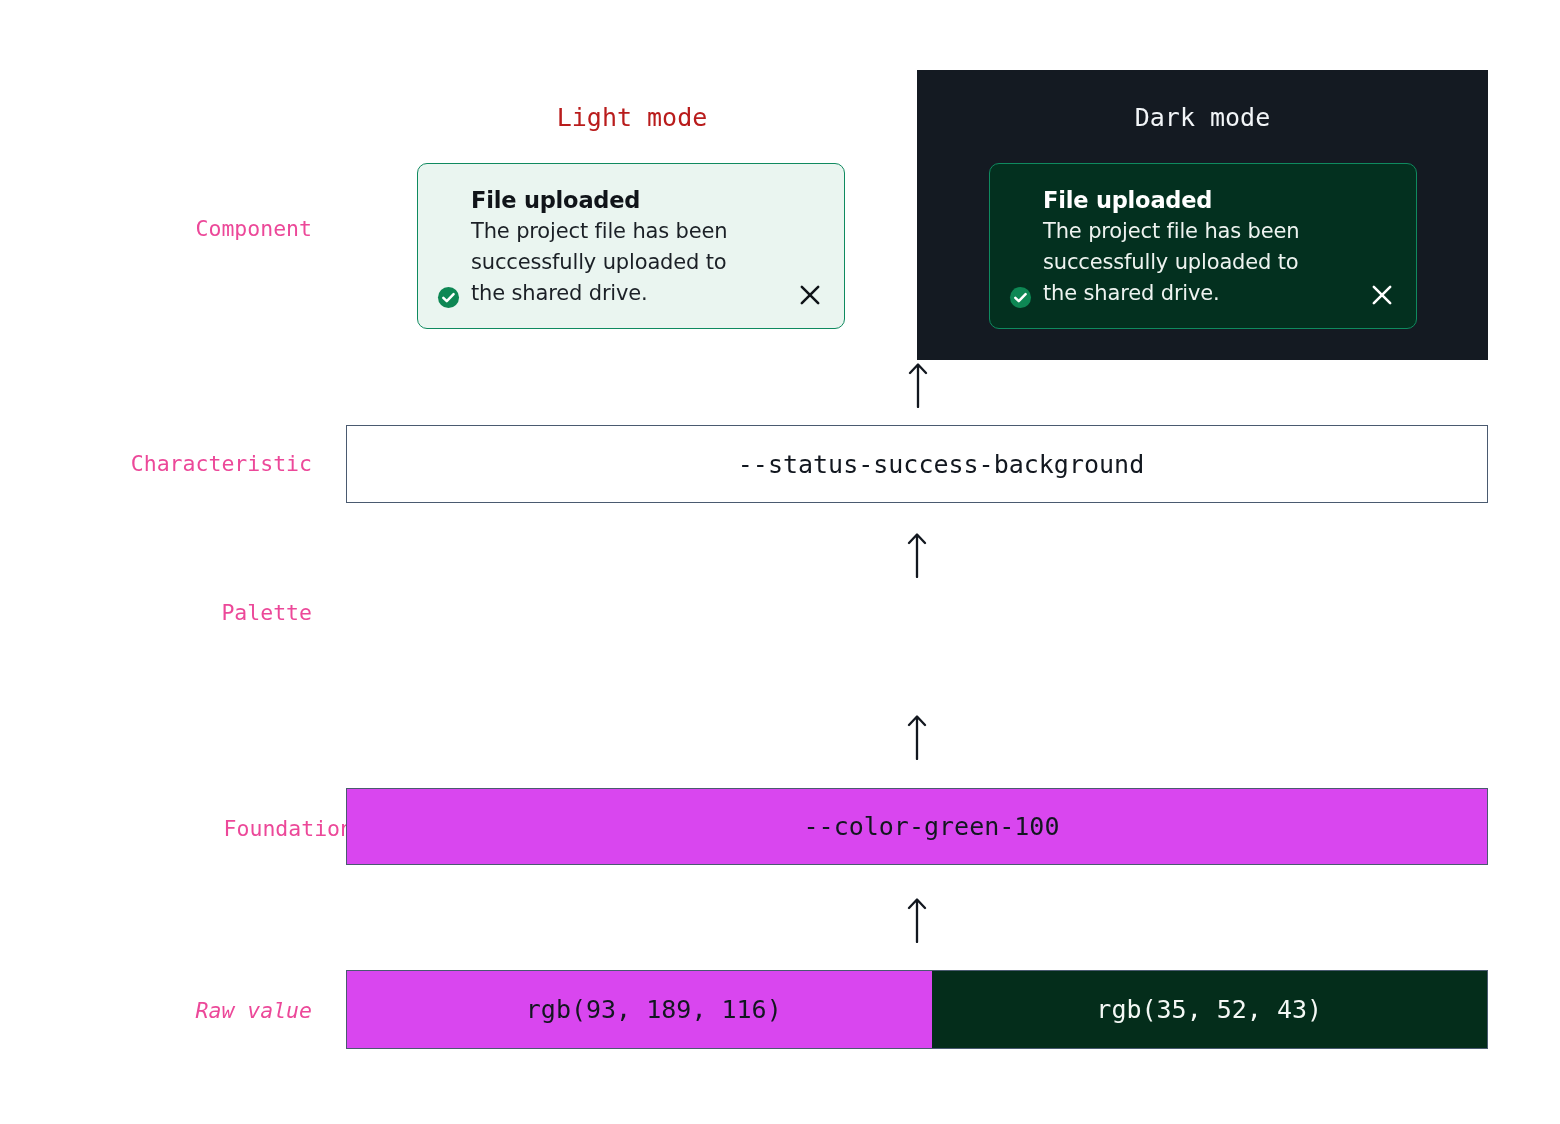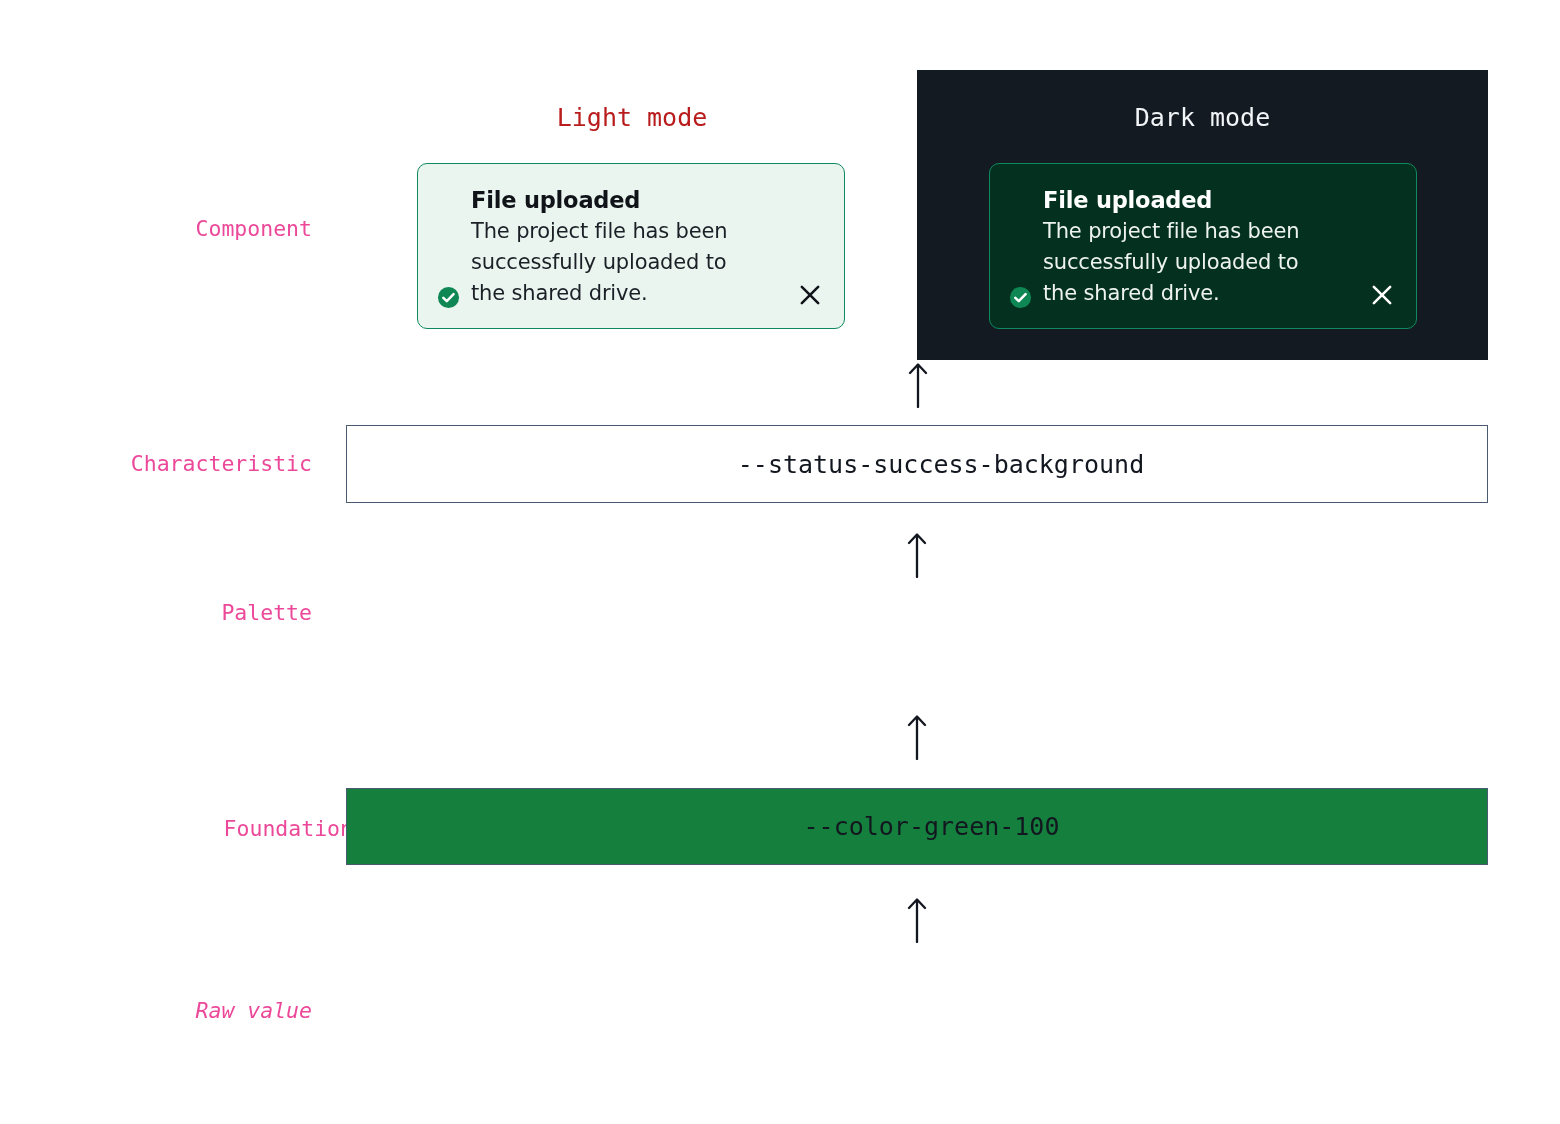--- a/index.html
+++ b/index.html
@@ -168,21 +168,21 @@
   .split-half {
     flex: 1 1 50%;
     display: flex;
     align-items: center;
     justify-content: center;
     font-family: "DejaVu Sans Mono", monospace;
     font-size: 25px;
     white-space: nowrap;
   }
   .split-half.light-half {
-    background: #15803d;
+    background: #d946ef;
     color: #12171f;
     padding-left: 29px;
   }
   .split-half.dark-half {
     background: #042d1b;
     color: #f4f8f5;
   }
 </style>
 </head>
 <body>
@@ -264,14 +264,18 @@
     <div class="split-half light-half">--color-green-100</div>
   </div>
 
   <div class="arrow" style="left:904px; top:895px;">
     <svg viewBox="0 0 26 48" width="26" height="48" aria-hidden="true">
       <path d="M13 47 L13 5 M5 13 L13 4.5 L21 13" fill="none" stroke="#12171f" stroke-width="2.3" stroke-linecap="round" stroke-linejoin="round"></path>
     </svg>
   </div>
 
   <div class="row-label" style="top:998px;font-style:italic;">Raw value</div>
+  <div class="split-bar" style="left:346px; top:970px; width:1142px; height:79px;">
+    <div class="split-half light-half">rgb(93, 189, 116)</div>
+    <div class="split-half dark-half">rgb(35, 52, 43)</div>
+  </div>
 
 </div>
 
 </body></html>

